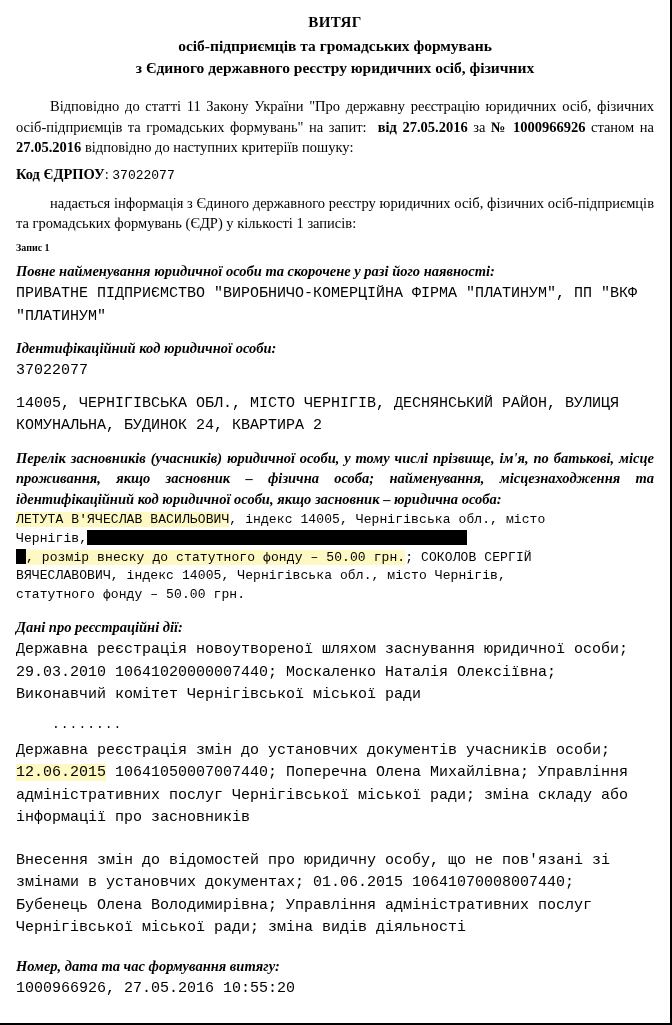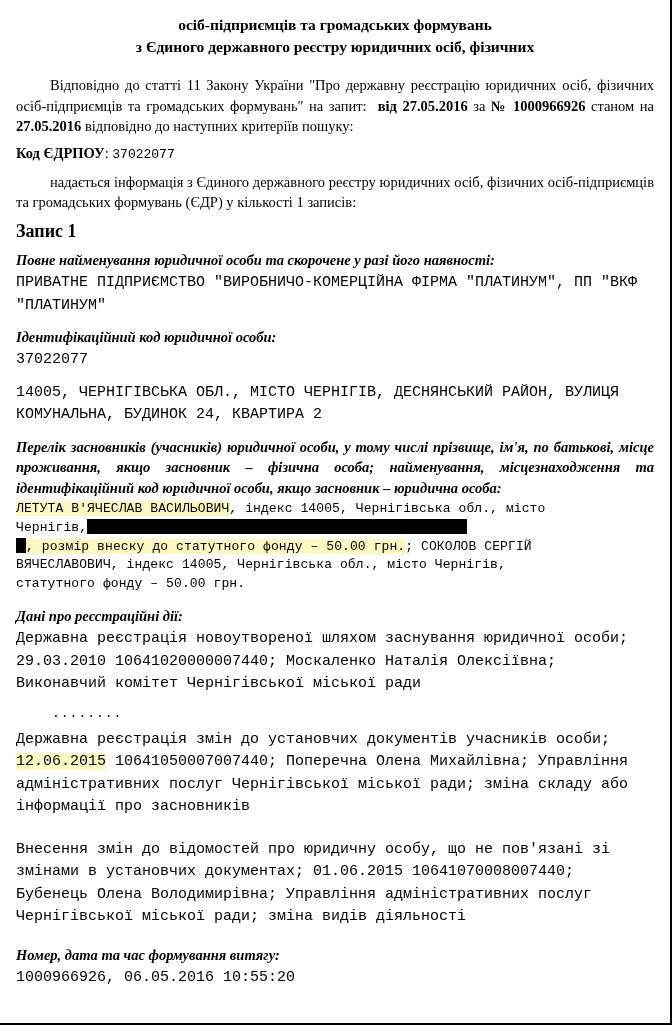--- a/index.html
+++ b/index.html
@@ -66,21 +66,21 @@
     font-weight: bold;
     font-style: italic;
     font-size: 14.5px;
     line-height: 1.4;
     margin: 0 0 2px 0;
     text-align: justify;
   }
   .record-head {
     font-family: "Liberation Serif", serif;
     font-weight: bold;
-    font-size: 18px;
+    font-size: 10px;
     margin: 0 0 8px 0;
   }
   .codeline {
     font-family: "Liberation Serif", serif;
     font-size: 14.5px;
     margin: 0 0 10px 0;
   }
   .codeline .val {
     font-family: "Liberation Mono", monospace;
     font-size: 13px;
@@ -104,20 +104,21 @@
     margin: 6px 0 8px 36px;
   }
   .gap-line { height: 10px; }
   .founders-line { margin: 0; }
 </style>
 </head>
 <body>
 
 <div class="page">
 
+  <div class="title">ВИТЯГ</div>
   <div class="subtitle">
     <div>осіб-підприємців та громадських формувань</div>
     <div>з Єдиного державного реєстру юридичних осіб, фізичних</div>
   </div>
 
   <p class="para indent">
     <span>Відповідно до статті 11 Закону України "Про державну реєстрацію юридичних осіб, фізичних осіб-підприємців та громадських формувань" на запит: &nbsp;</span><span class="bold">від 27.05.2016</span><span> за </span><span class="bold">№ 1000966926</span><span> станом на </span><span class="bold">27.05.2016</span><span> відповідно до наступних критеріїв пошуку:</span>
   </p>
 
   <p class="codeline">
@@ -168,15 +169,15 @@
   <div class="gap-line"></div>
 
   <div class="mono-block">Внесення змін до відомостей про юридичну особу, що не пов'язані зі
 змінами в установчих документах; 01.06.2015 10641070008007440;
 Бубенець Олена Володимирівна; Управління адміністративних послуг
 Чернігівської міської ради; зміна видів діяльності</div>
 
   <div class="spacer-sm"></div>
 
   <div class="section-head">Номер, дата та час формування витягу:</div>
-  <div class="mono-block">1000966926, 06.05.2016 10:55:20</div>
+  <div class="mono-block">1000966926, 27.05.2016 10:55:20</div>
 
 </div>
 
 </body></html>

